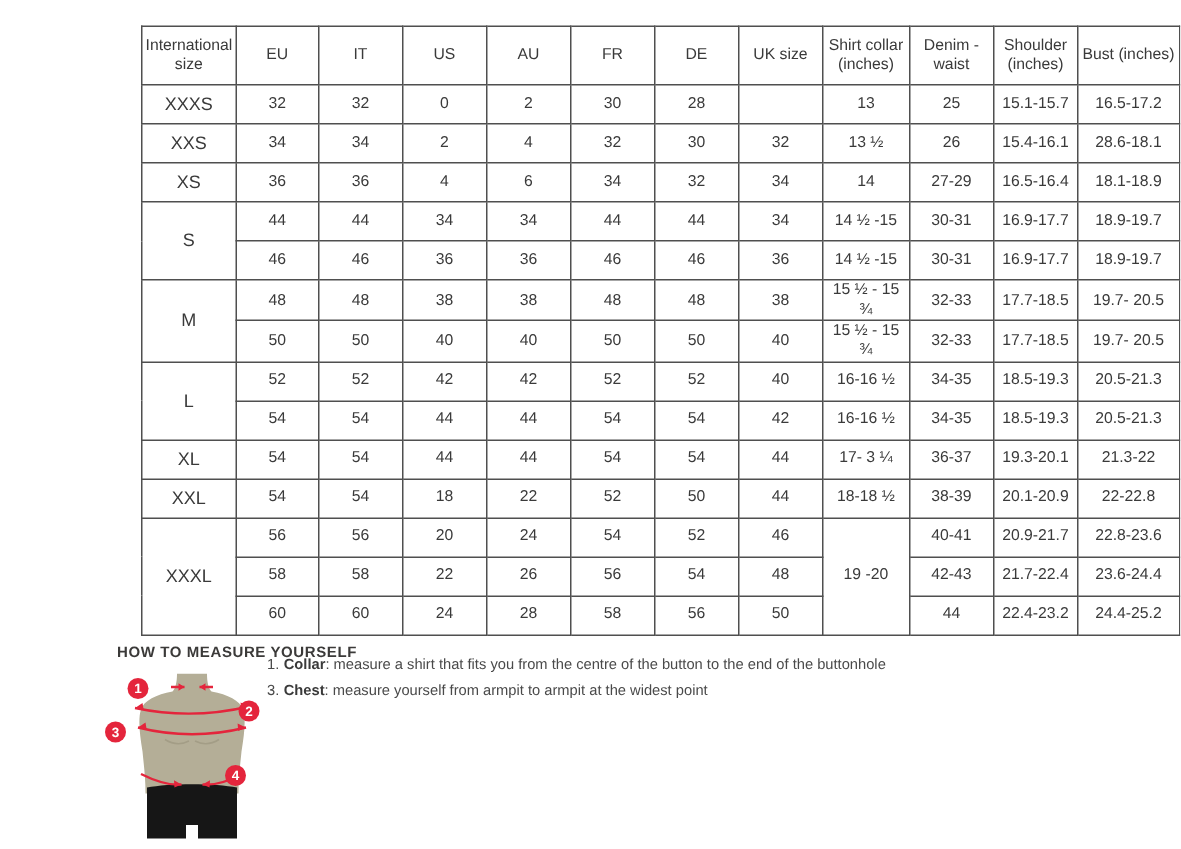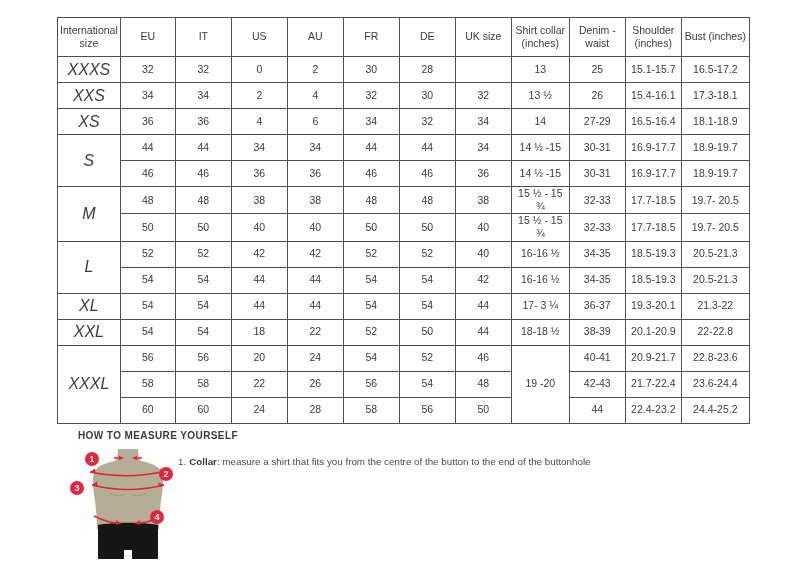--- a/index.html
+++ b/index.html
@@ -1,32 +1,32 @@
 <!DOCTYPE html>
 <html><head>
 <meta charset="utf-8">
 <style>
   html,body{margin:0;padding:0;background:#fff;}
   .page{position:relative;width:787px;height:566px;background:#fff;
         font-family:"Liberation Sans",sans-serif;color:#3a3a3a;overflow:hidden;}
 
   
   .size-table-wrap{position:absolute;left:57px;top:17px;}
-  table{border-collapse:collapse;table-layout:fixed;}
+  table{border-collapse:collapse;table-layout:fixed;margin-left:37px;}
   th,td{border:1px solid #4f4f4f;text-align:center;vertical-align:middle;
         font-size:10.5px;font-weight:400;color:#3a3a3a;padding:0 2px;
         line-height:1.25;}
   th{height:38px;}
   td{height:25px;}
-  td.size-label{font-size:16px;font-style:italic;}
+  td.size-label{font-size:12px;}
 
   
   .measure-title{position:absolute;left:78px;top:430px;font-size:10px;
         font-weight:700;letter-spacing:.4px;color:#3b3a39;}
-  .measure-list{position:absolute;left:178px;top:456px;list-style:none;
+  .measure-list{position:absolute;left:178px;top:438px;list-style:none;
         margin:0;padding:0;font-size:9.8px;color:#4a4a4a;}
   .measure-list li{height:17px;line-height:12px;}
   .measure-list .num{margin-right:3px;}
   .measure-list b{color:#3a3a3a;font-weight:700;}
 
   .figure-wrap{position:absolute;left:88px;top:449px;width:80px;height:114px;}
   .badge{position:absolute;width:14px;height:14px;border-radius:50%;
         background:#e4253c;color:#fff;font-size:9px;font-weight:700;
         display:flex;align-items:center;justify-content:center;z-index:3;}
   #badge-1{left:85px;top:452px;}
@@ -91,21 +91,21 @@
             <td>34</td>
             <td>34</td>
             <td>2</td>
             <td>4</td>
             <td>32</td>
             <td>30</td>
             <td>32</td>
             <td>13 ½</td>
             <td>26</td>
             <td>15.4-16.1</td>
-            <td>17.3-18.1</td>
+            <td>28.6-18.1</td>
           </tr>
           <tr>
             <td rowspan="1" class="size-label">XS</td>
             <td>36</td>
             <td>36</td>
             <td>4</td>
             <td>6</td>
             <td>34</td>
             <td>32</td>
             <td>34</td>
@@ -290,15 +290,16 @@
     </svg>
   </div>
 
   <div class="badge" id="badge-1">1</div>
   <div class="badge" id="badge-2">2</div>
   <div class="badge" id="badge-3">3</div>
   <div class="badge" id="badge-4">4</div>
 
   <ul class="measure-list">
     <li><span class="num">1.</span><b>Collar</b><span>: measure a shirt that fits you from the centre of the button to the end of the buttonhole</span></li>
+    <li><span class="num">3.</span><b>Chest</b><span>: measure yourself from armpit to armpit at the widest point</span></li>
   </ul>
 
 </div>
 
 </body></html>

